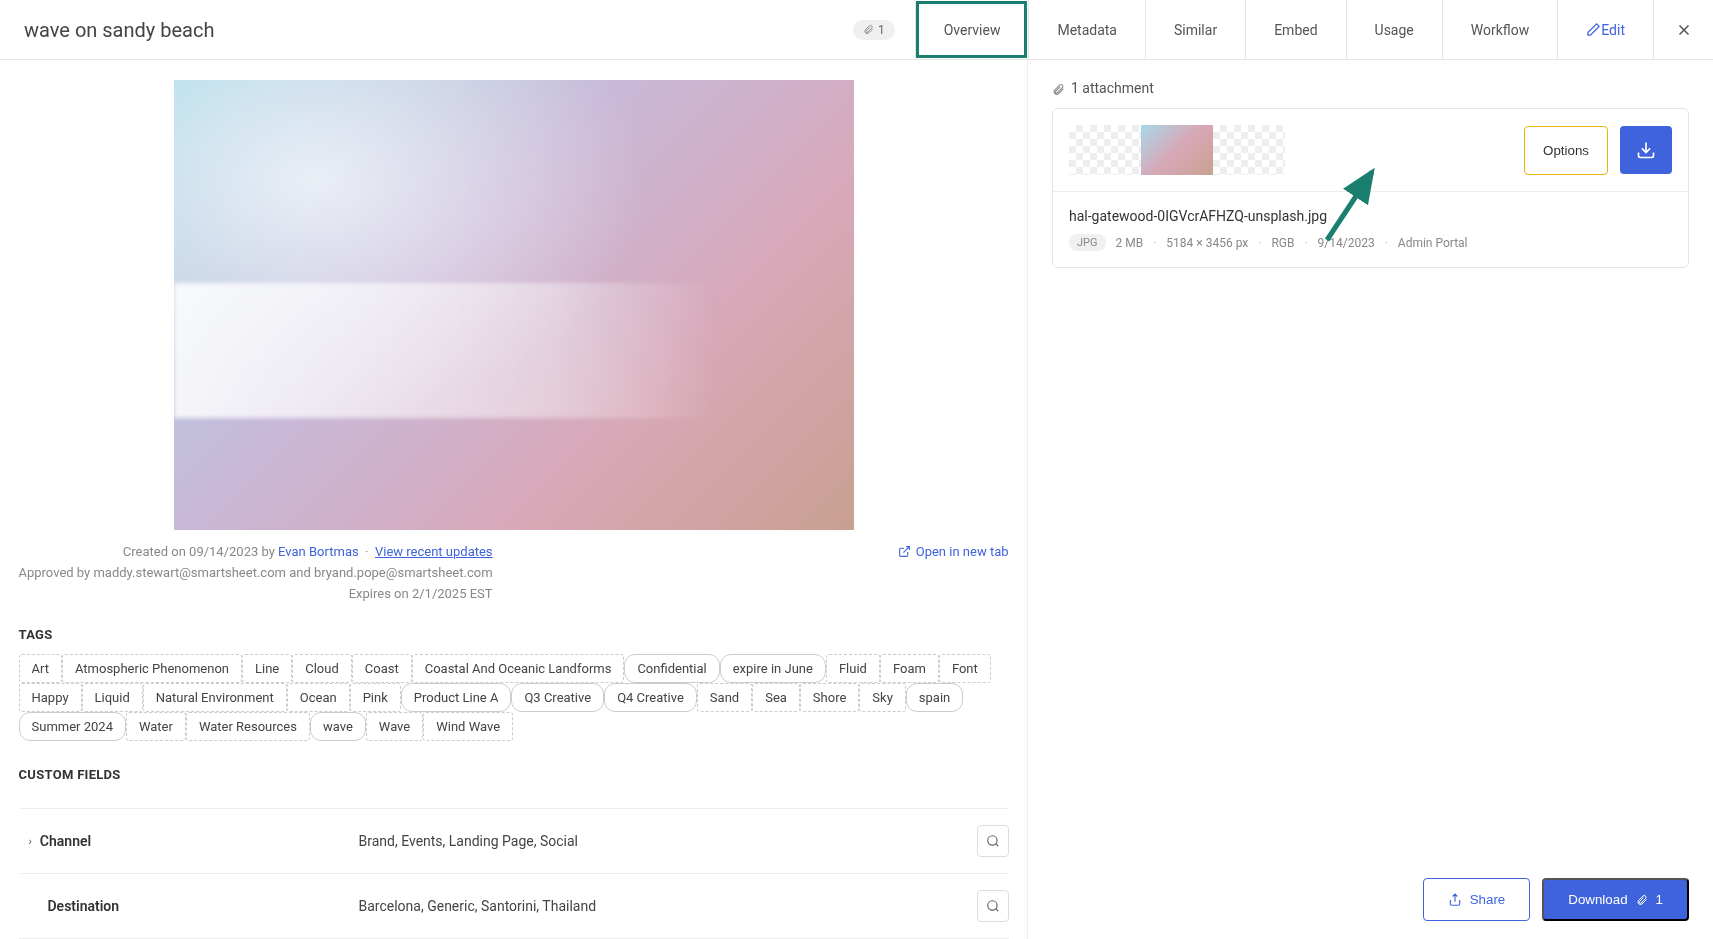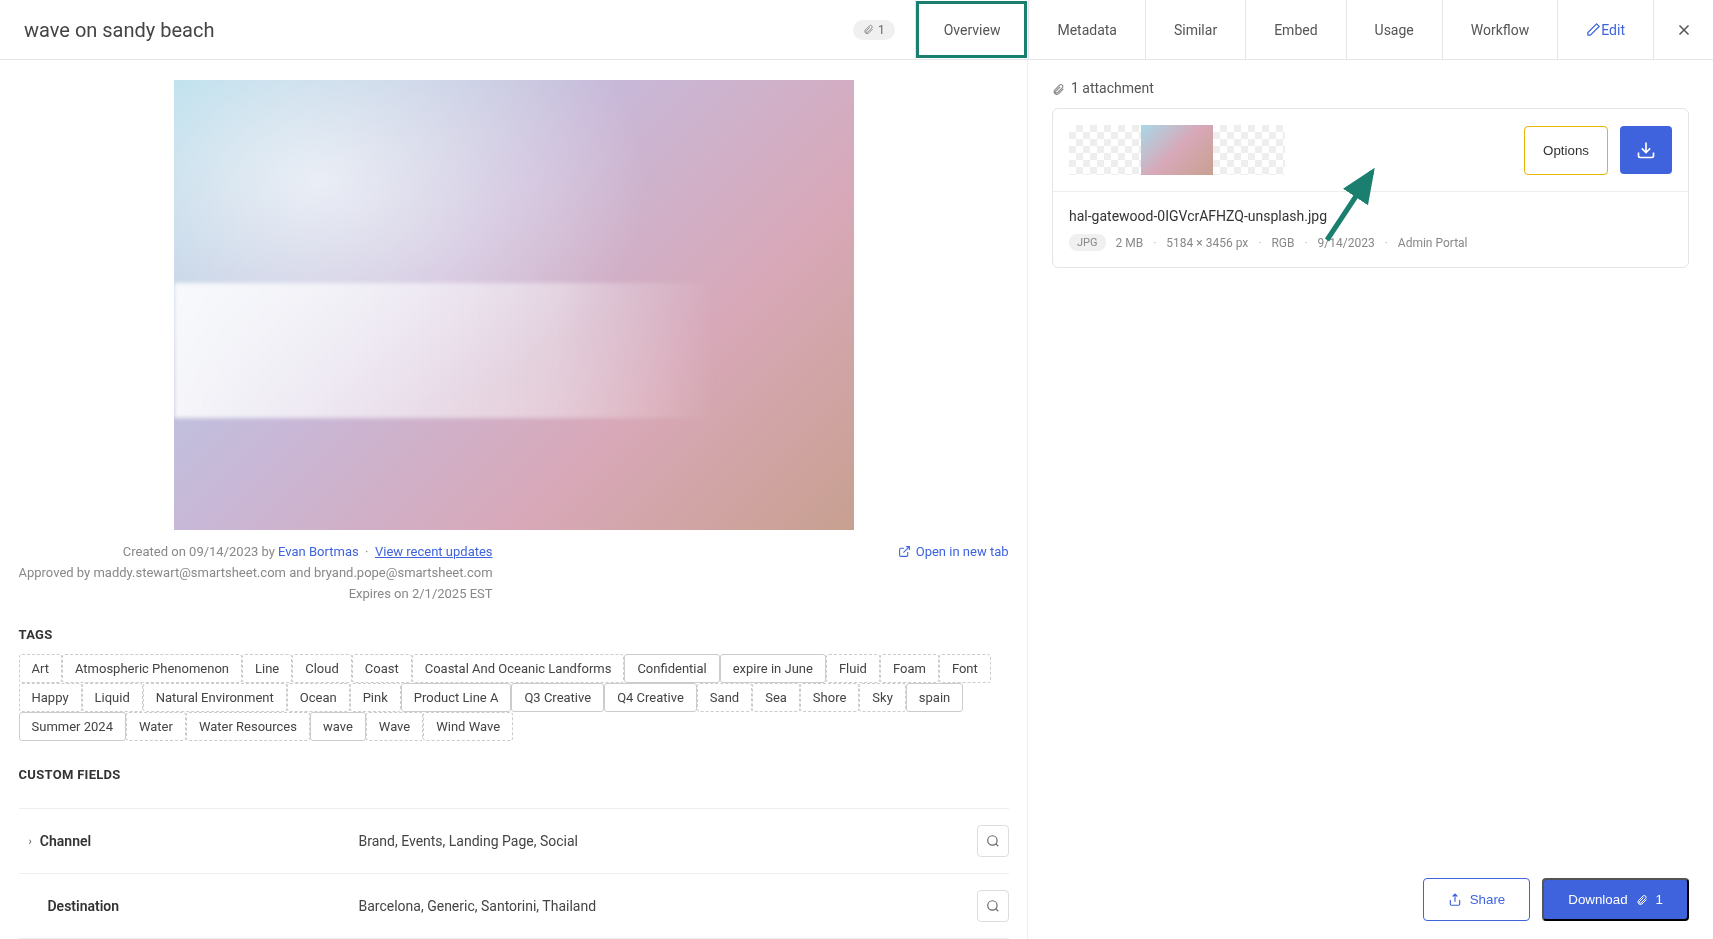--- a/index.html
+++ b/index.html
@@ -26,21 +26,21 @@
 .meta-row { display: flex; justify-content: space-between; align-items: flex-start; font-size: 13px; color: #888; text-align: right; }
 .meta-left { display: flex; flex-direction: column; gap: 6px; }
 .meta-left .line1 { color: #888; }
 .meta-left .link { color: #3e63dd; cursor: pointer; }
 .meta-left .link.underline { text-decoration: underline; }
 .open-new { color: #3e63dd; cursor: pointer; display: inline-flex; align-items: center; gap: 5px; }
 
 .section-title { font-weight: 700; font-size: 13px; letter-spacing: 0.3px; margin: 26px 0 12px; color: #333; }
 .tags { display: flex; flex-wrap: wrap; }
 .tag { border: 1px dashed #ccc; padding: 6px 12px; border-radius: 3px; font-size: 13px; color: #444; cursor: pointer; }
-.tag.solid { border-style: solid; }
+.tag.solid { border-style: solid; border-radius: 11px; }
 
 .custom-fields { margin-top: 26px; }
 .cf-row { display: flex; align-items: center; padding: 16px 0; border-bottom: 1px solid #eee; }
 .cf-row:first-of-type { border-top: 1px solid #eee; }
 .cf-label { width: 340px; font-weight: 600; color: #333; display: flex; align-items: center; gap: 8px; padding-left: 10px; }
 .cf-value { flex: 1; color: #444; }
 .cf-search { width: 32px; height: 32px; border: 1px solid #ddd; border-radius: 4px; display: flex; align-items: center; justify-content: center; cursor: pointer; color: #666; }
 .chevron { font-size: 11px; color: #666; }
 
 .right { width: 685px; padding: 20px 24px; overflow-y: auto; }

